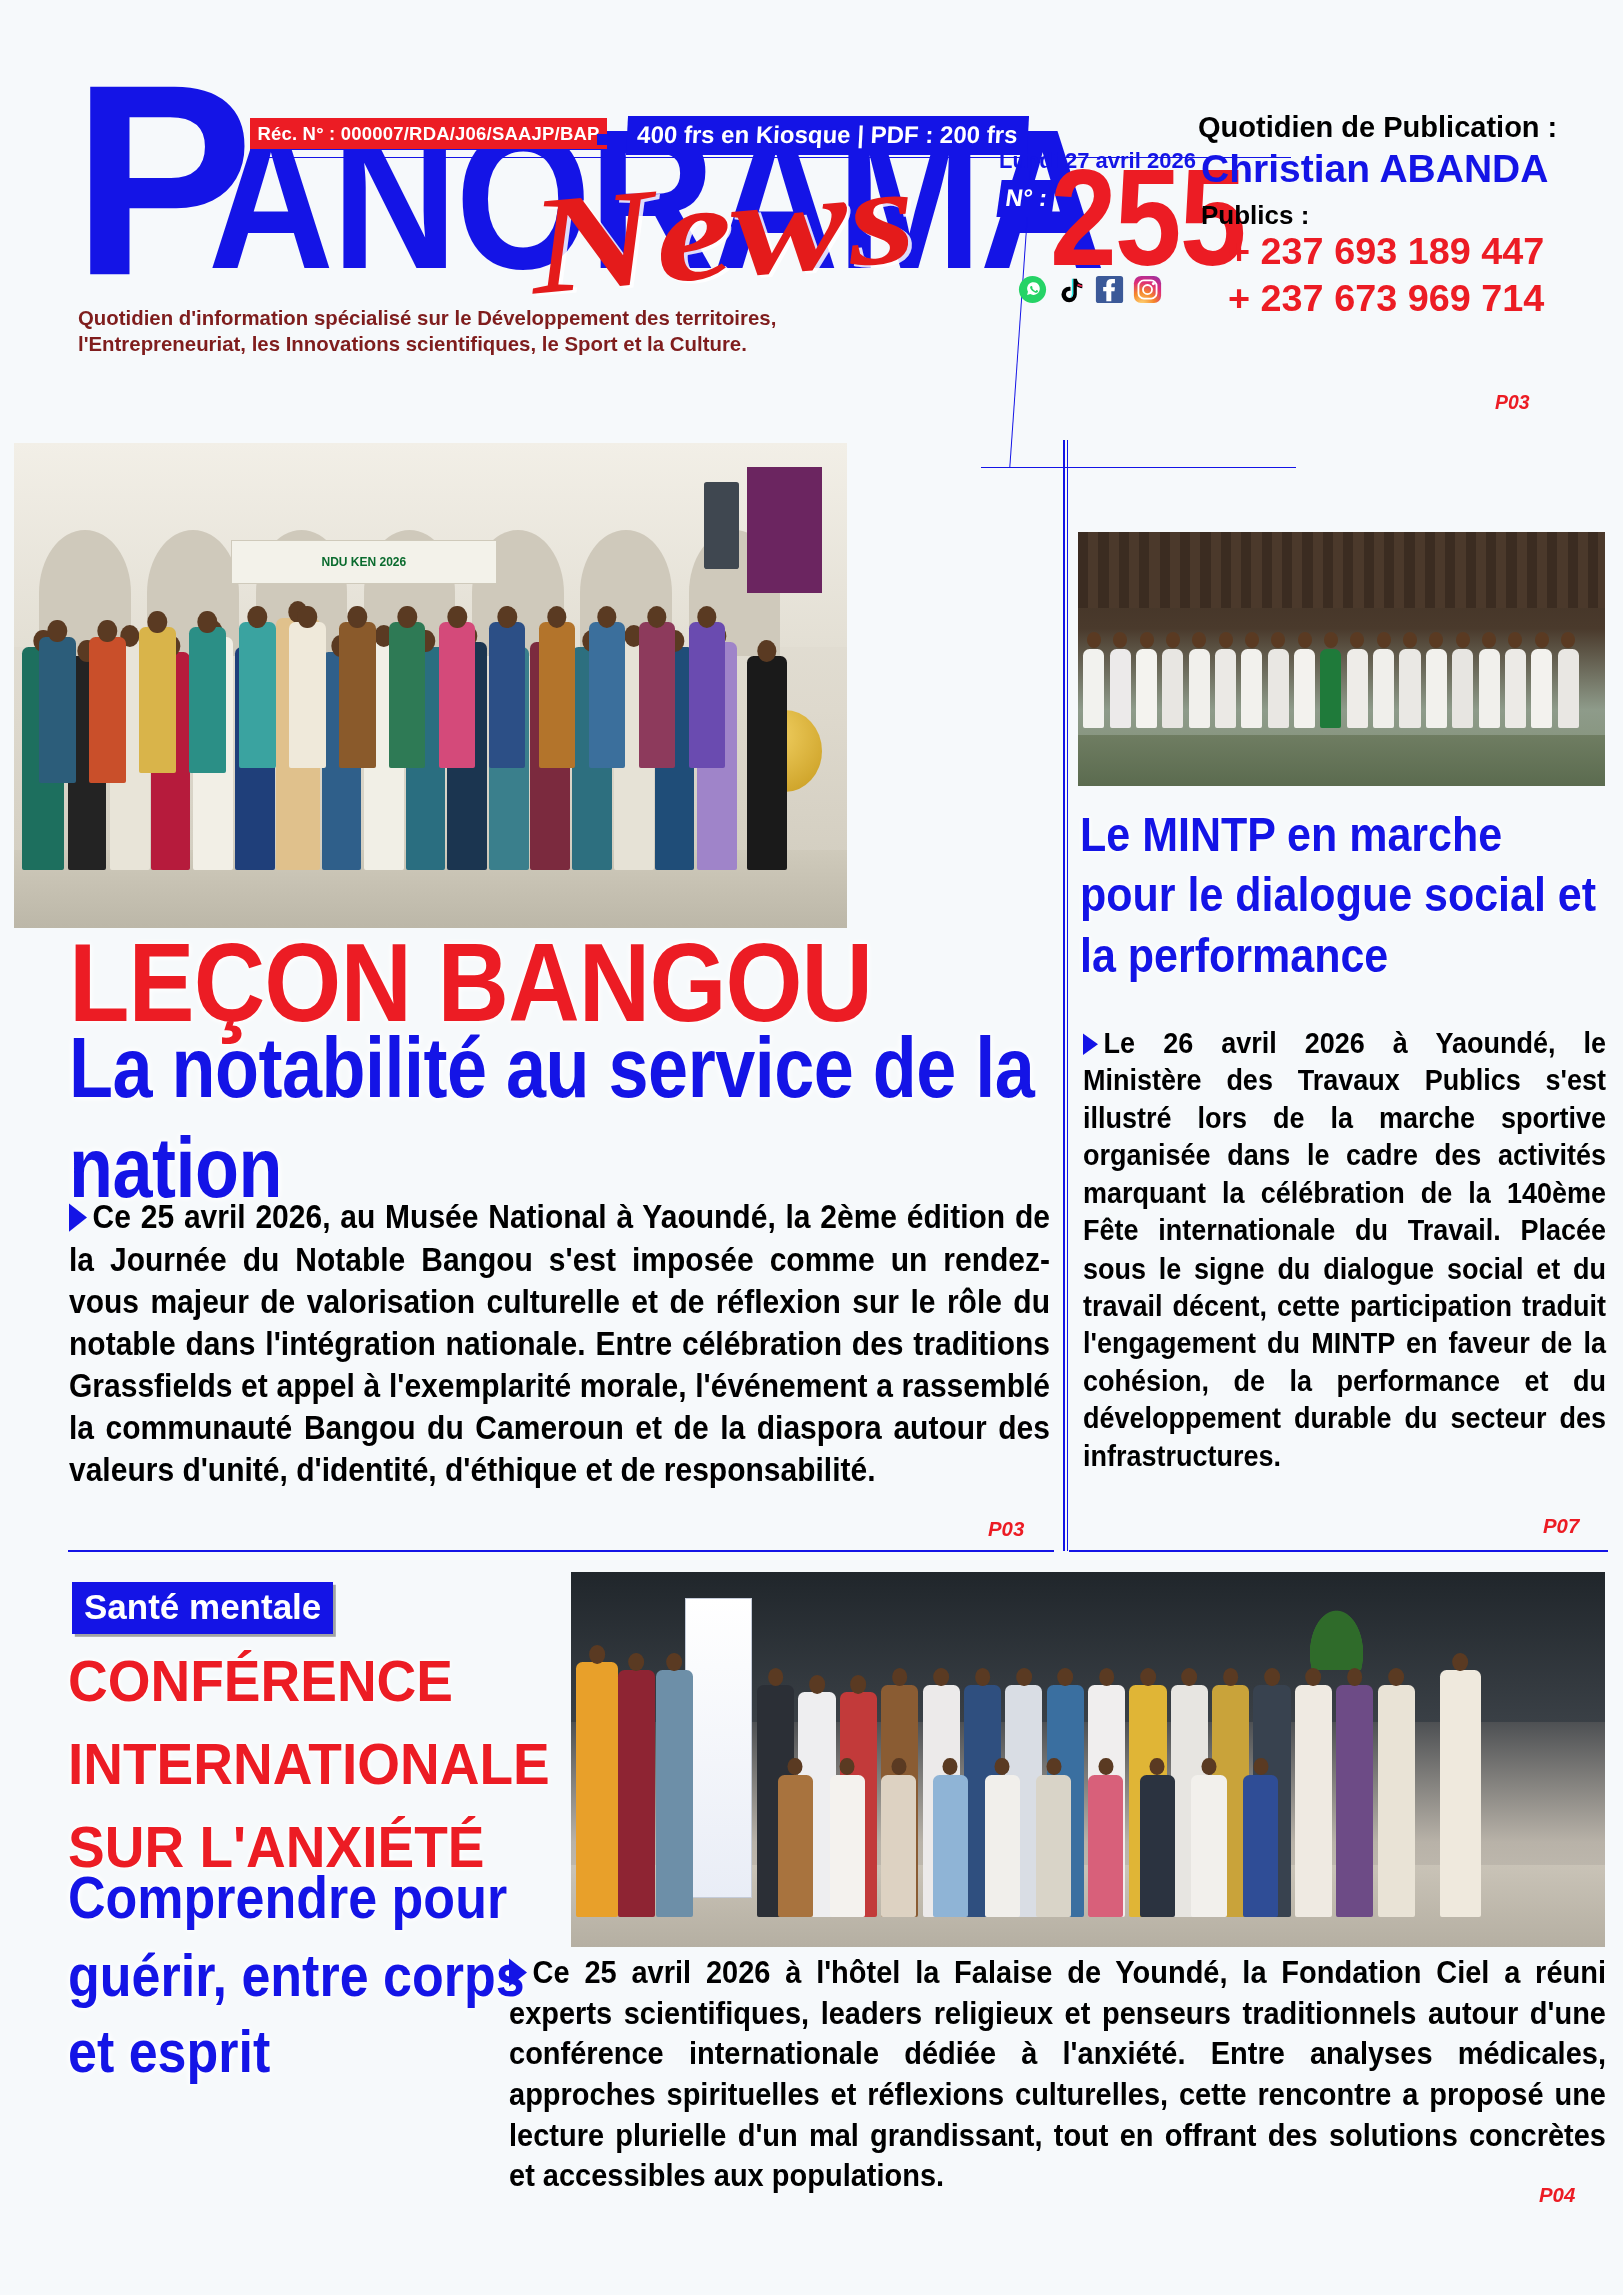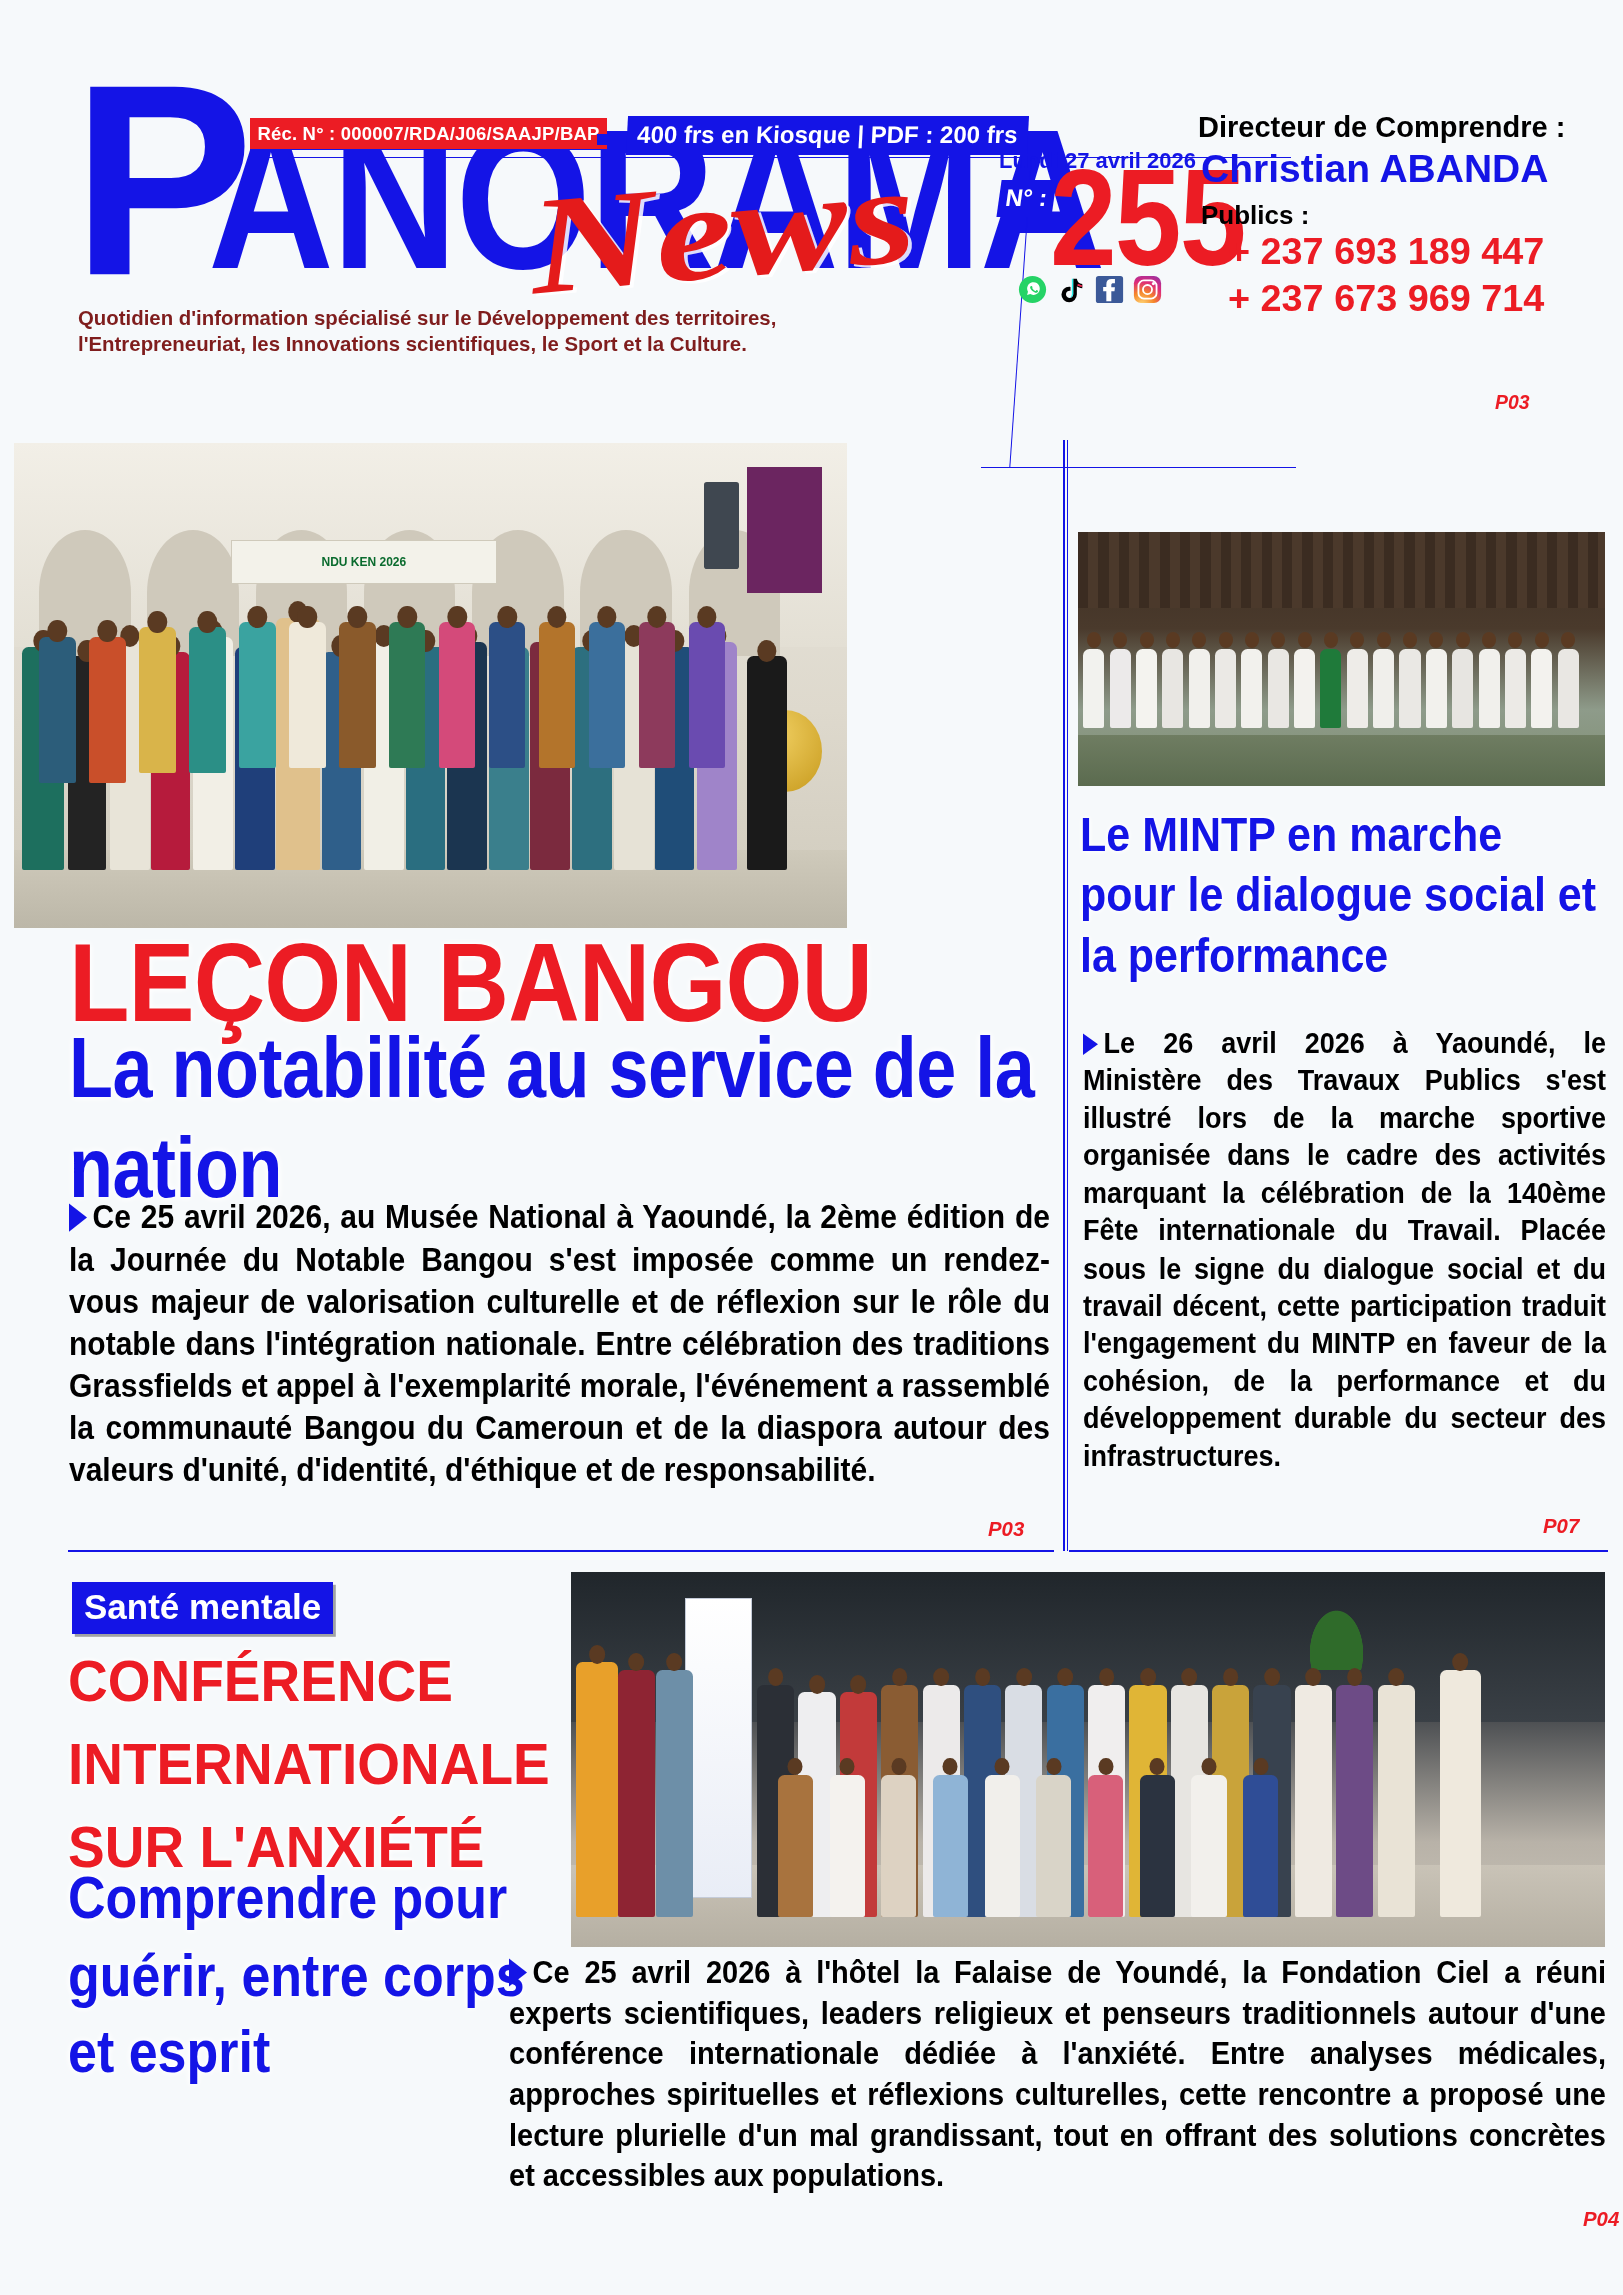--- a/index.html
+++ b/index.html
@@ -210,21 +210,21 @@
   .bottom-blue {
     position:absolute; left:68px; top:1860px; width:504px;
     color:#1414e6; font-size:52px; font-weight:bold; line-height:1.30;
     text-shadow: 0 0 5.6px #ffffff, 0 0 5.6px #ffffff;
     transform: scaleY(1.14); transform-origin:left top;
   }
   .body-bottom {
     left:509px; top:1953px; width:1097px; font-size:29px;
     transform: scaleY(1.08); transform-origin:left top;
   }
-  .p04 { position:absolute; left:1583px; top:2184px; color:#ec1c24; font-size:20.4px; font-weight:bold; font-style:italic;margin-top:24px; }
+  .p04 { position:absolute; left:1539px; top:2184px; color:#ec1c24; font-size:20.4px; font-weight:bold; font-style:italic; }
 
   .bullet-tri {
     display:inline-block; width:0; height:0;
     border-top:13px solid transparent; border-bottom:13px solid transparent;
     border-left:18.5px solid #1414e6;
     margin-right:5.6px; position:relative; top:2.8px;
   }
 
   
   .ph-sky { position:absolute; inset:0; background:linear-gradient(#e9e7df 0%, #ded9cd 55%, #cfcabc 100%); }
@@ -314,21 +314,21 @@
         </defs>
         <rect x="2" y="2" width="60" height="60" rx="16" fill="url(#ig)"></rect>
         <rect x="12" y="12" width="40" height="40" rx="12" fill="none" stroke="#ffffff" stroke-width="4"></rect>
         <circle cx="32" cy="32" r="10" fill="none" stroke="#ffffff" stroke-width="4"></circle>
         <circle cx="45" cy="19" r="3.4" fill="#ffffff"></circle>
       </svg>
     </div>
 
     <div class="tagline">Quotidien d'information spécialisé sur le Développement des territoires, l'Entrepreneuriat, les Innovations scientifiques, le Sport et la Culture.</div>
 
-    <div class="dir-title">Directeur de Comprendre :</div>
+    <div class="dir-title">Quotidien de Publication :</div>
     <div class="dir-name">Christian ABANDA</div>
     <div class="contacts-label">Publics :</div>
     <div class="phone1">+ 237 693 189 447</div>
     <div class="phone2">+ 237 673 969 714</div>
     <div class="p03-top">P03</div>
   </div>
 
 
   <div class="photo photo-main">
     <div class="ph-sky"></div>

